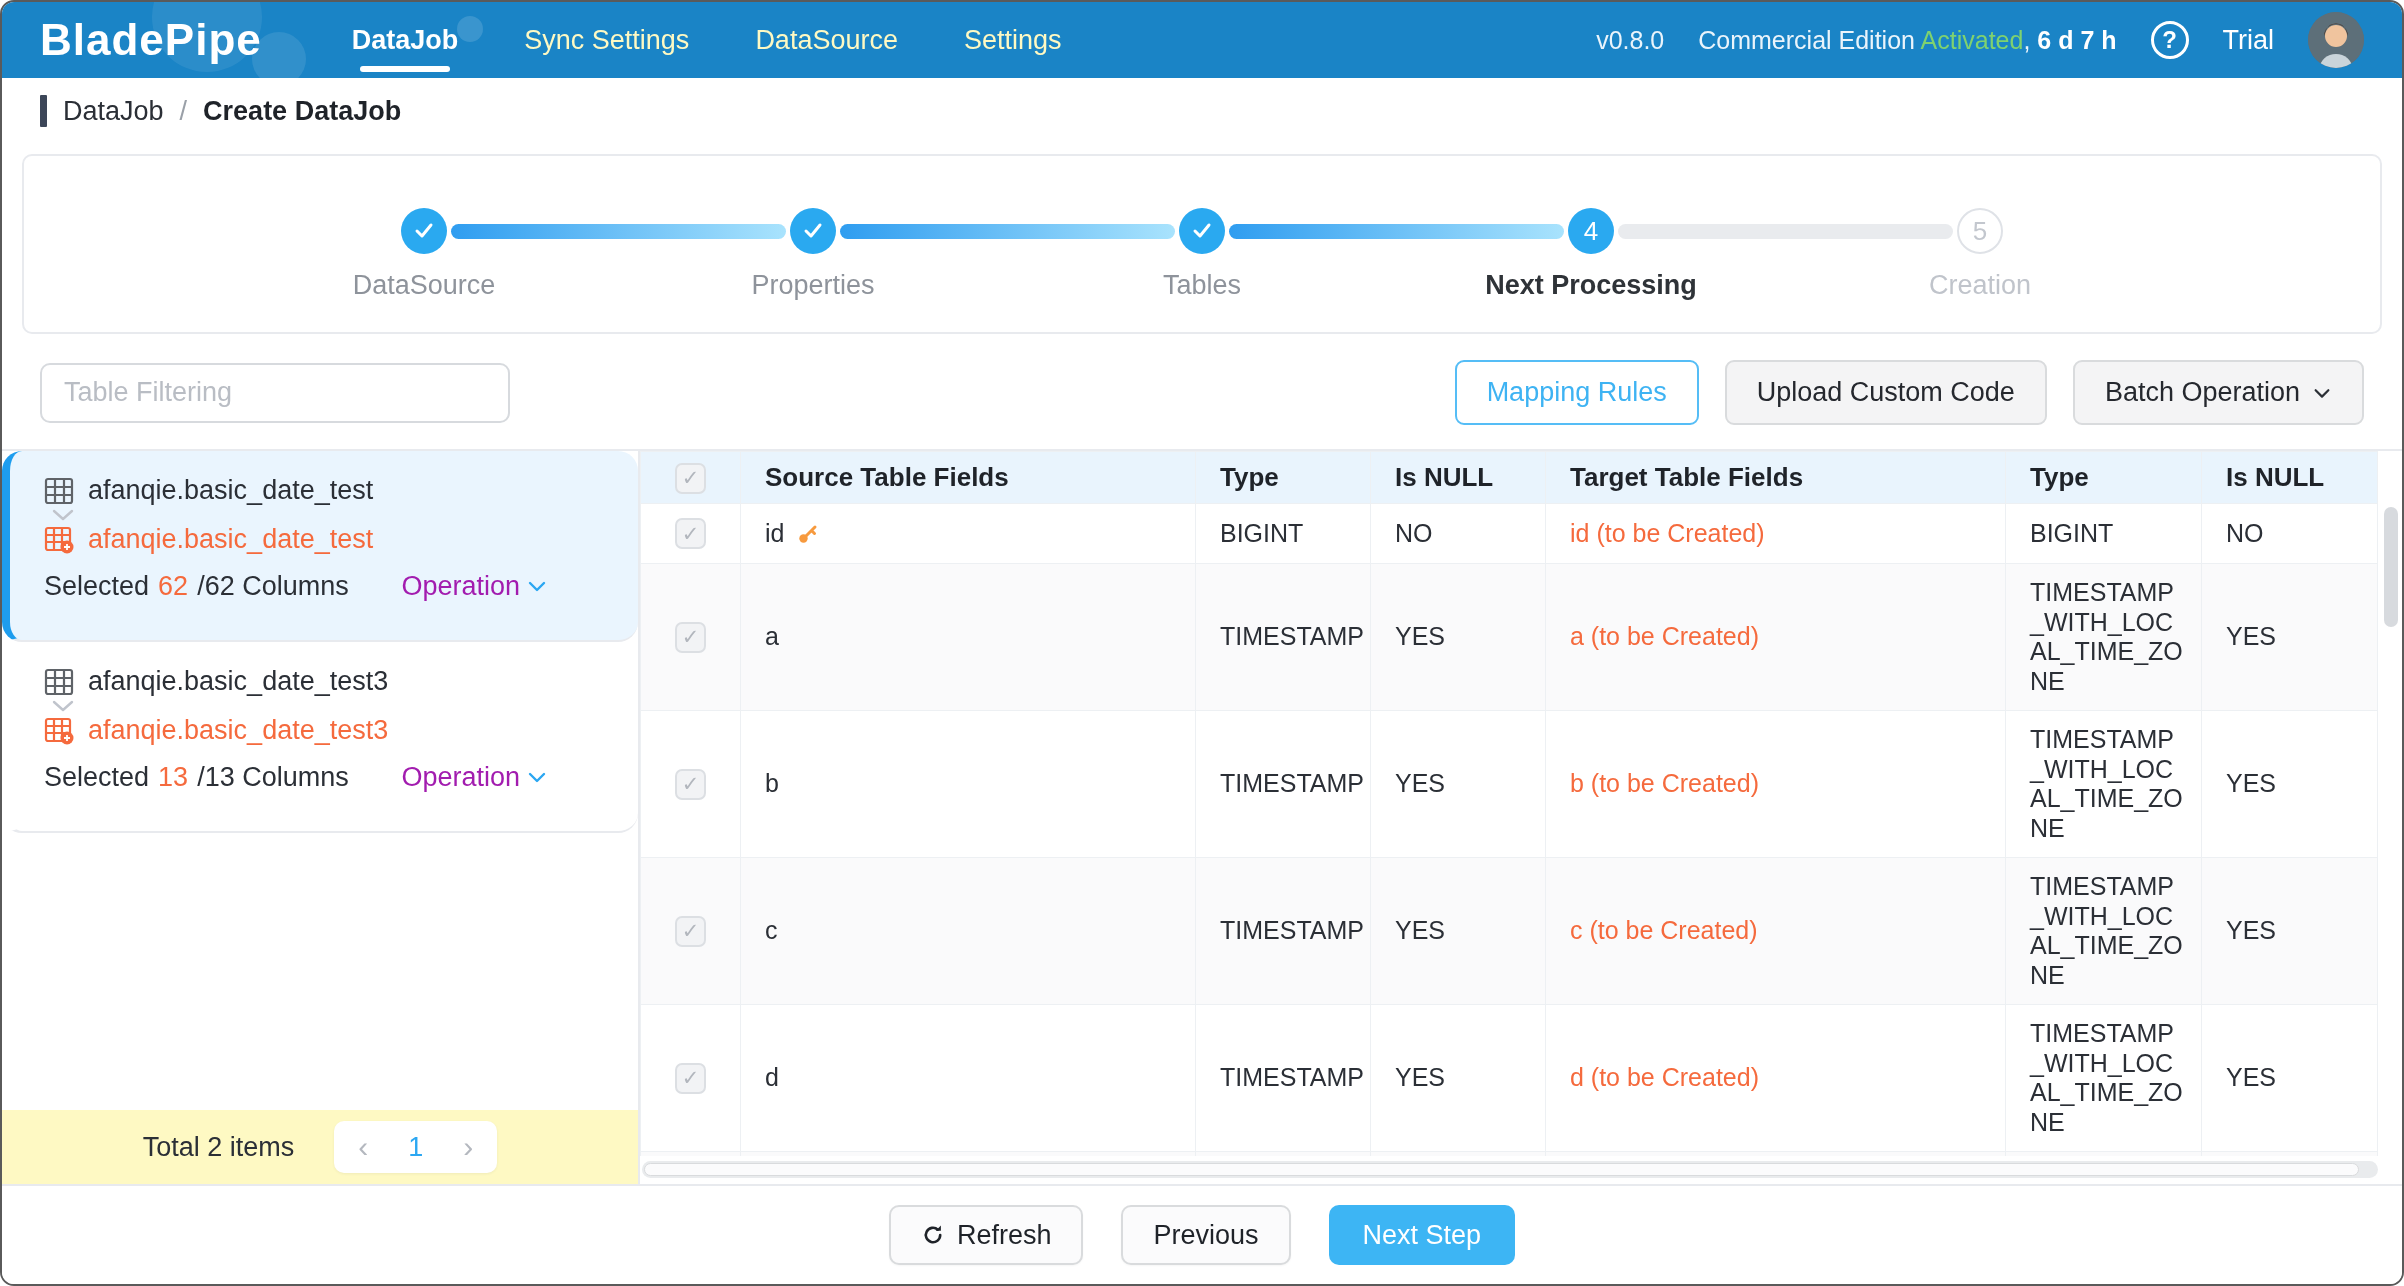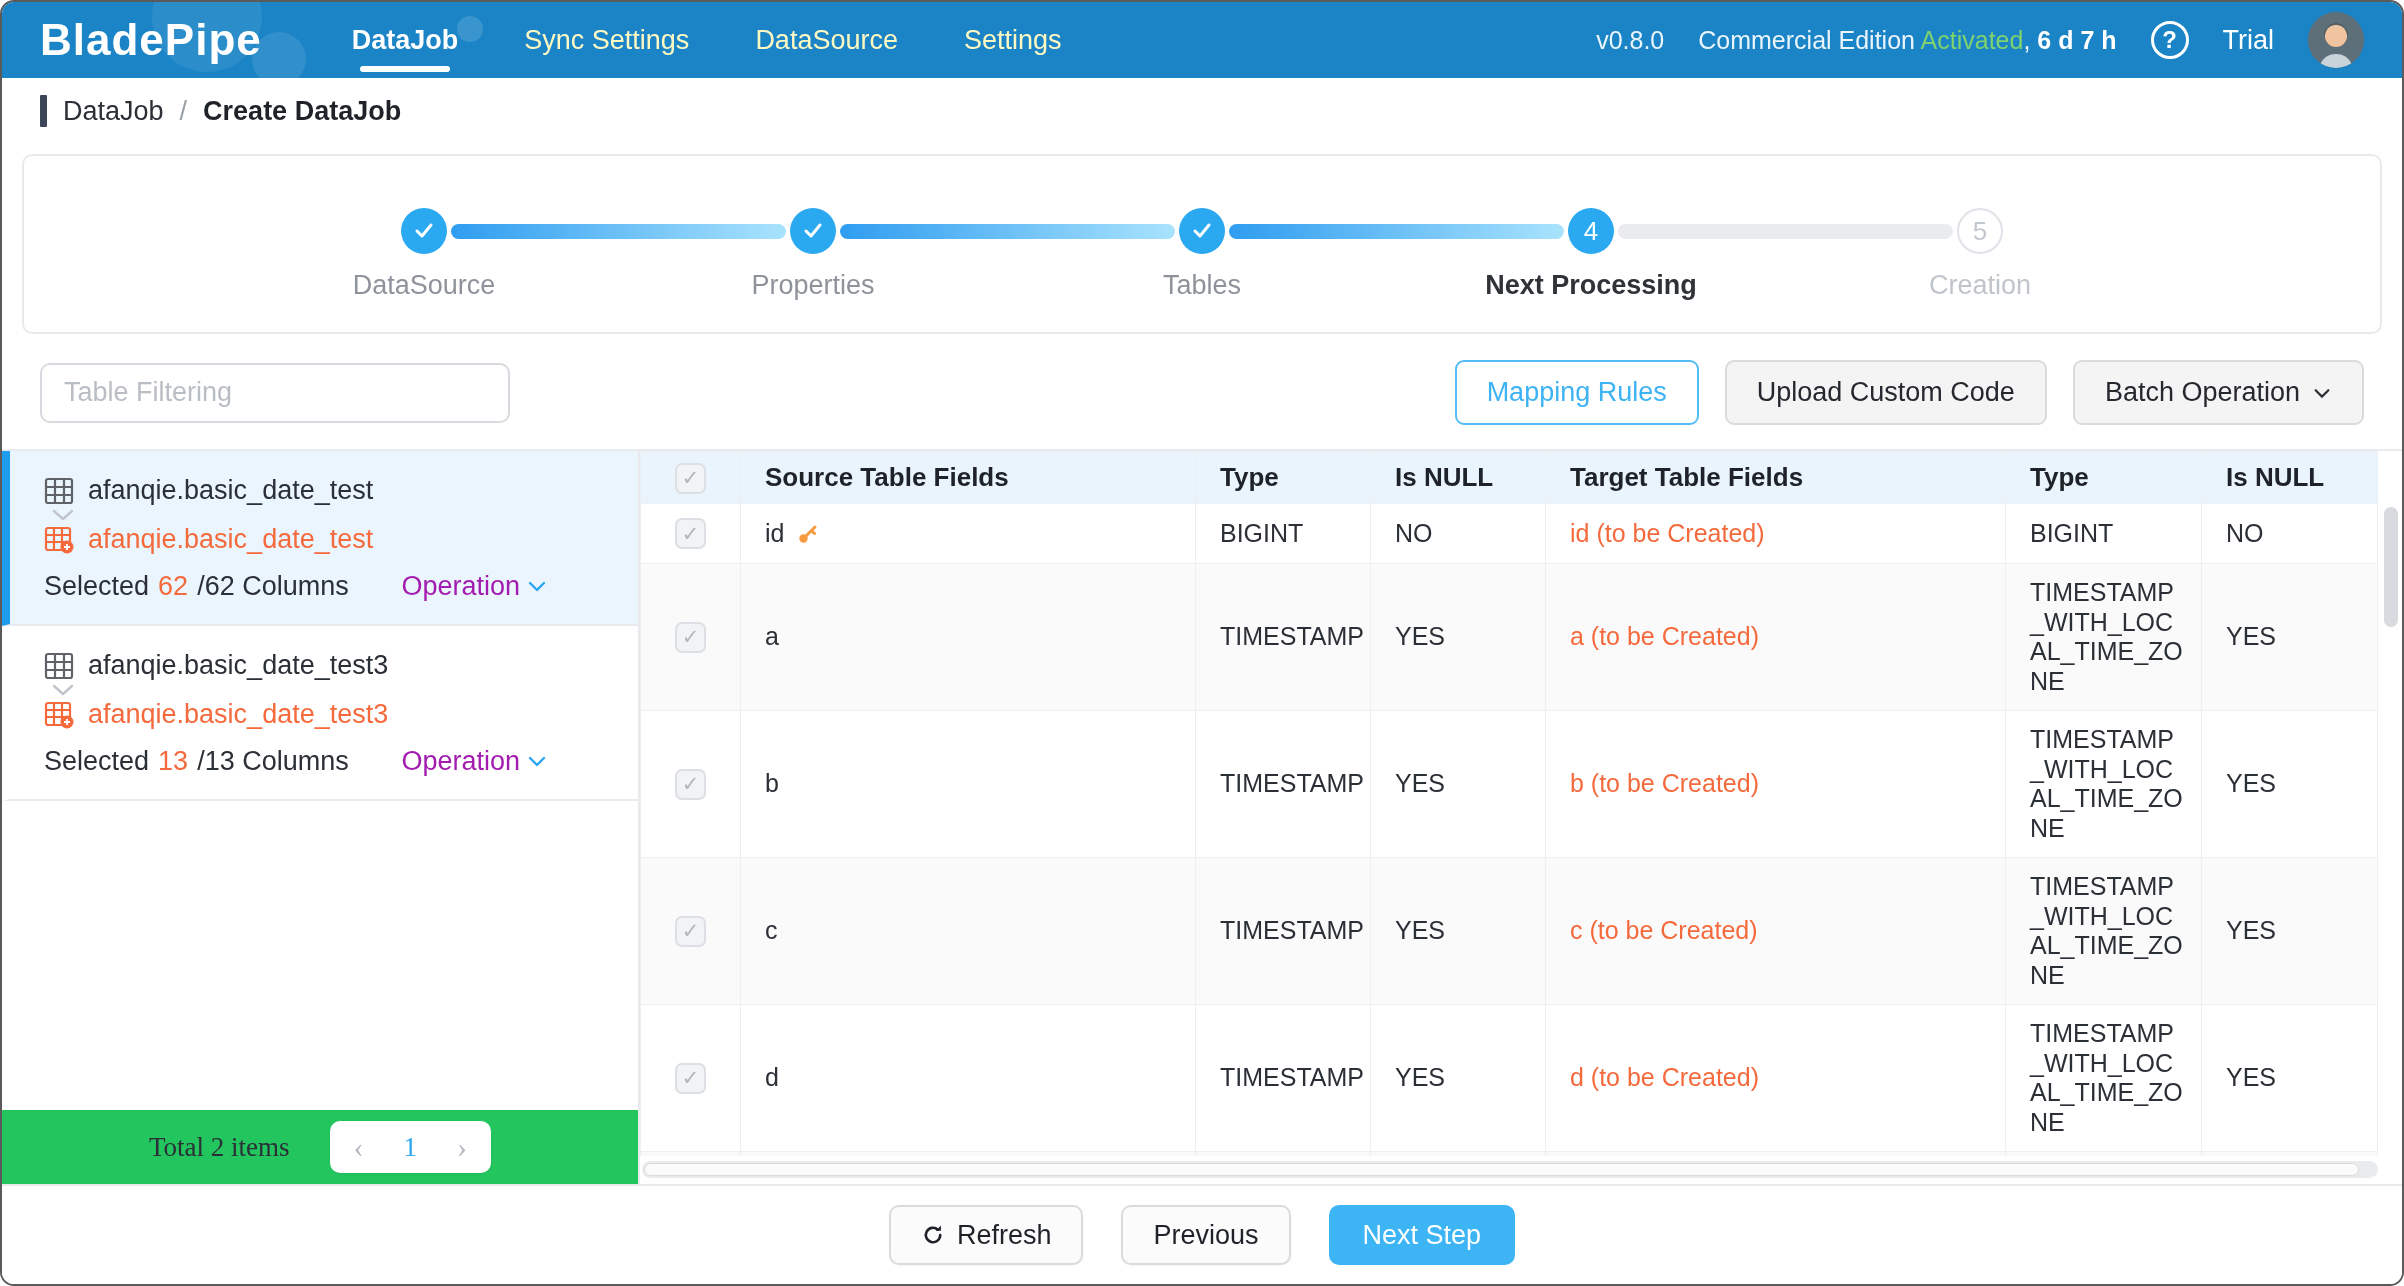--- a/index.html
+++ b/index.html
@@ -125,36 +125,36 @@
 
   
   .main{ flex:1; display:flex; margin-top:24px; border-top:2px solid #e8eaee; min-height:0; }
 
   .left-panel{
     width:638px; flex:0 0 638px; border-right:2px solid #e8eaee;
     display:flex; flex-direction:column; min-height:0;
   }
   .table-item{
     border-left:8px solid transparent; border-bottom:2px solid #e8eaee;
-    padding:24px 28px 22px 34px; cursor:pointer; background:#fff;
+    padding:24px 28px 38px 34px; cursor:pointer; background:#fff;border-radius:20px;
   }
   .table-item.selected{ background:#eaf5fe; border-left-color:#1e9dee; }
   .ti-row{ display:flex; align-items:center; gap:14px; }
   .ti-name{ font-size:27px; color:#2b2f36; }
   .ti-name.orange{ color:var(--accent-orange,#f56a3d); }
   .ti-chevron{ margin:2px 0 2px 6px; }
   .ti-bottom{ display:flex; align-items:center; justify-content:space-between; margin-top:16px; padding-right:64px;}
   .ti-selected{ font-size:27px; color:#2b2f36; display:flex; gap:9px;}
   .ti-selected .orange{ color:var(--accent-orange,#f56a3d); }
   .operation-link{
     font-size:27px; color:#a21caf; display:flex; align-items:center; gap:8px; cursor:pointer;
   }
   .lp-filler{ flex:1; background:#fff; }
   .pagination{
-    flex:0 0 74px; background:#22c55e; display:flex; align-items:center; justify-content:center; gap:40px;font-family:Liberation Serif, serif;
+    flex:0 0 74px; background:#fef9c3; display:flex; align-items:center; justify-content:center; gap:40px;
   }
   .pg-total{ font-size:27px; color:#2b2f36; }
   .pager{
     background:#fff; border-radius:10px; display:flex; align-items:center;
     padding:6px 10px; gap:10px; box-shadow:0 1px 3px rgba(0,0,0,.06);
   }
   .pg-btn{ font-size:30px; color:#b4b8bf; padding:0 14px; cursor:pointer; line-height:40px;}
   .pg-cur{ font-size:27px; color:#2ba7f2; padding:0 16px; cursor:pointer; line-height:40px;}
 
   

